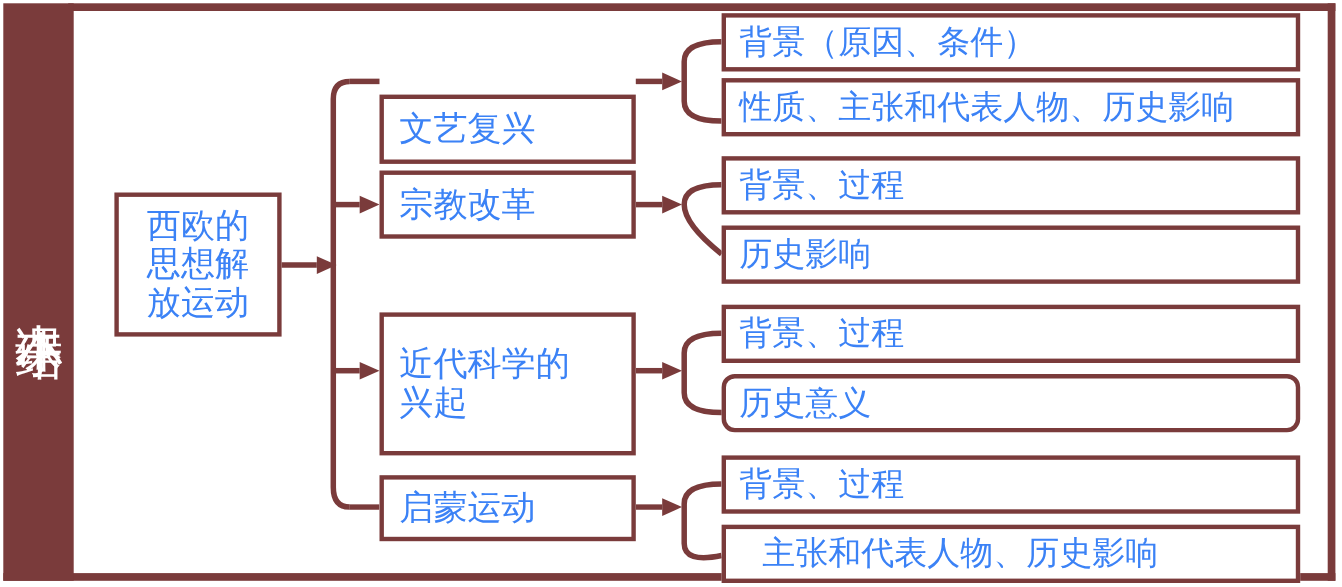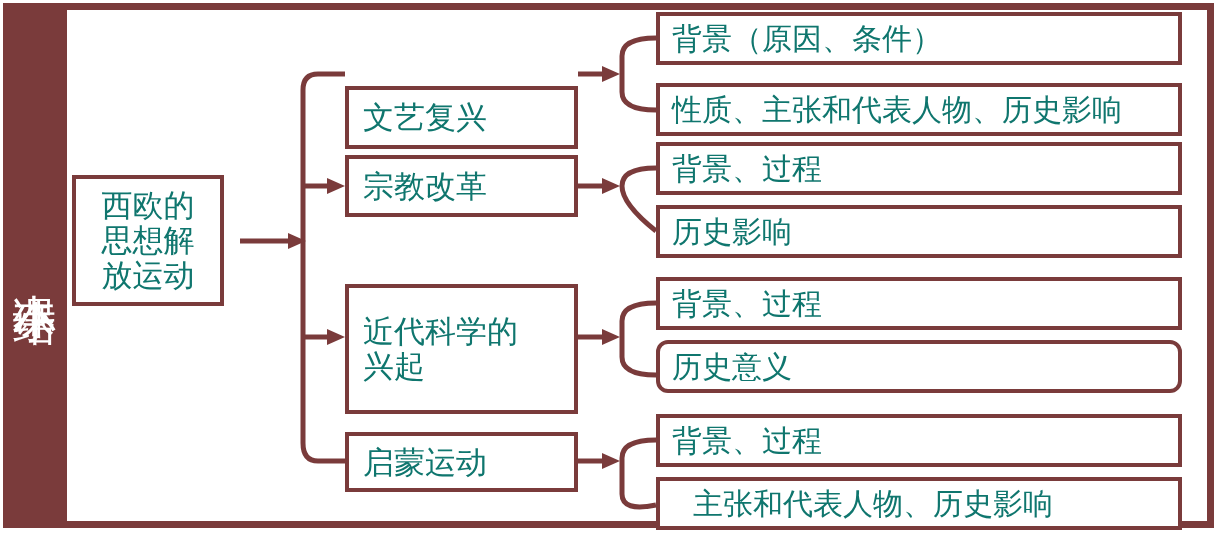--- a/index.html
+++ b/index.html
@@ -57,32 +57,32 @@
     letter-spacing: 3px;
     white-space: nowrap;
   }
 
   
   .node {
     position: absolute;
     box-sizing: border-box;
     border: 4px solid var(--accent);
     background: #ffffff;
-    color: #0f766e;
+    color: #3b82f6;
     display: flex;
     align-items: center;
   }
   .node .txt {
     white-space: pre-line;
     line-height: 1.12;
   }
 
   
   #root-node {
-    left: 72px; top: 175px;
+    left: 104px; top: 175px;
     width: 152px; height: 131px;
     justify-content: center;
     text-align: left;
   }
   #root-node .txt { font-size: 31px; }
 
   
   .cat {
     left: 345px;
     width: 233px;
@@ -96,21 +96,21 @@
 
   
   .detail {
     left: 656px;
     width: 526px;
     height: 53px;
     padding-left: 12px;
   }
   .detail .txt { font-size: 30px; }
   #d-0 { top: 12px;  }
-  #d-1 { top: 83px;  }
+  #d-1 { top: 71px;  }
   #d-2 { top: 142px; }
   #d-3 { top: 205px; }
   #d-4 { top: 277px; }
   #d-5 { top: 340px; border-radius: 12px; }
   #d-6 { top: 414px; }
   #d-7 { top: 477px; padding-left: 33px; }
 
   
   #connectors {
     position: absolute;

